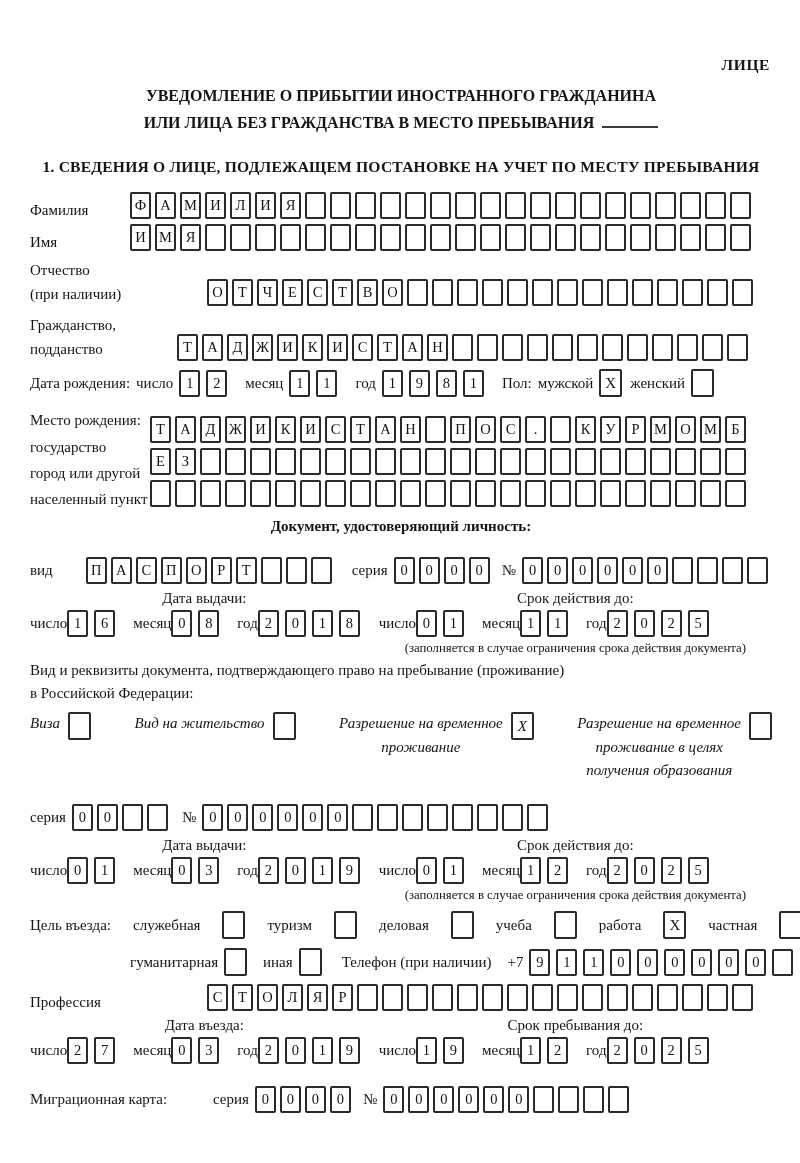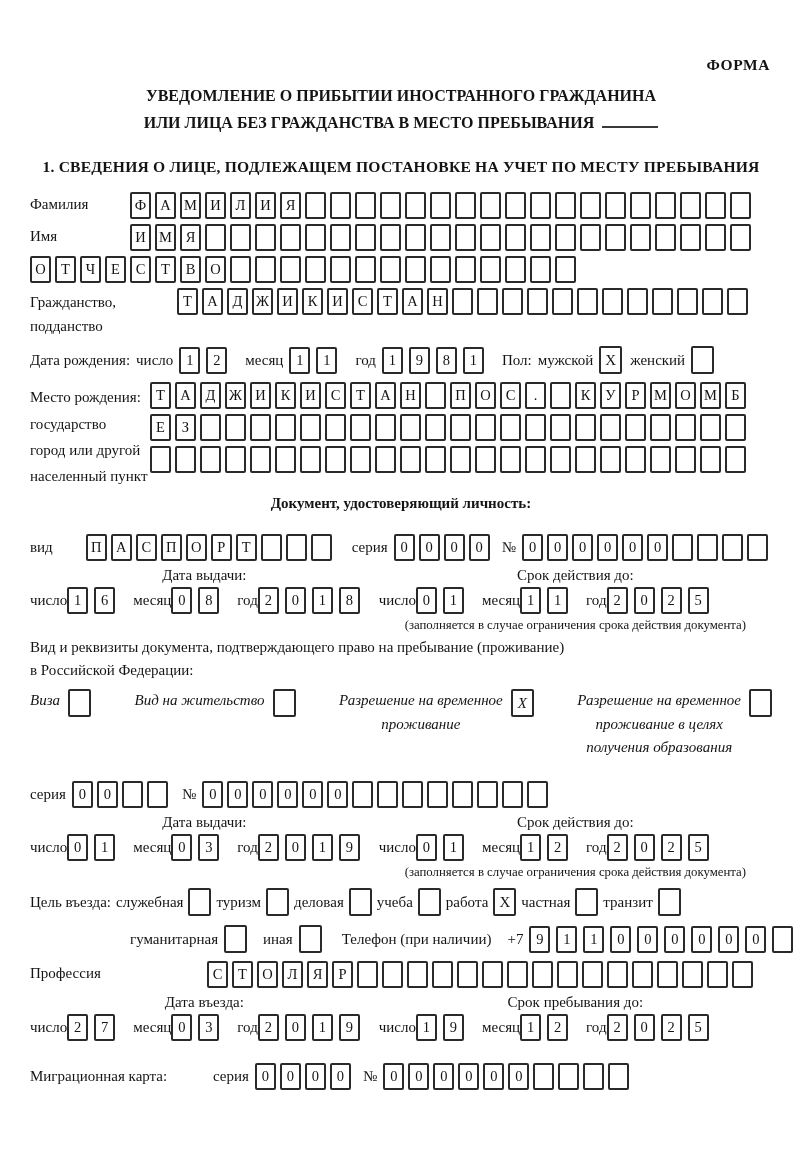--- a/index.html
+++ b/index.html
@@ -15,21 +15,21 @@
   .refblock .small { font-size:13.5px; }
   .refblock .gap { height:5px; }
 
   .formlabel { text-align:right; font-weight:bold; font-size:15.5px; letter-spacing:.6px; margin-top:22px; padding-right:2px; }
 
   .title { text-align:center; font-weight:bold; font-size:16px; line-height:1.7; margin-top:8px; }
   .blank-line { display:inline-block; width:56px; border-bottom:2px solid #3a3a3a; height:14px; margin-left:8px; }
 
   .sect { text-align:center; font-weight:bold; font-size:15.6px; letter-spacing:.2px; margin:22px 0 16px; white-space:nowrap; }
 
-  .row { display:flex; align-items:flex-start; margin-bottom:5px; }
+  .row { display:flex; align-items:flex-end; margin-bottom:5px; }
   .lbl { flex:0 0 auto; padding-top:4px; }
   .lblcol { flex:0 0 auto; line-height:1.6; padding-top:2px; }
   .w100 { width:100px; } .w177 { width:177px; } .w147 { width:147px; }
   .w120 { width:120px; } .w60 { width:60px; }
 
   .cells { display:flex; flex:0 0 auto; }
   .cell {
     display:inline-flex; align-items:center; justify-content:center; flex:0 0 auto;
     width:21px; height:27px; border:2px solid #2a2a2a; border-radius:2px;
     margin-right:4px; font-size:14.5px; background:#fff;
@@ -51,33 +51,33 @@
   .dcol-r { width:53%; }
   .dtitle { text-align:center; margin-bottom:3px; }
   .dfields { display:flex; align-items:center; }
   .dnote { font-size:12.8px; text-align:center; margin-top:4px; white-space:nowrap; }
 
   .introline { margin:6px 0 2px; }
   .optrow { display:flex; justify-content:space-between; align-items:flex-start; margin:10px 0 12px;font-style:italic; }
   .opt { display:flex; align-items:flex-start; gap:8px; }
   .optlbl { text-align:center; line-height:1.55; }
 
-  .purpose { display:flex; align-items:center; gap:5px; margin:8px 0 9px; white-space:nowrap; }
+  .purpose { display:flex; align-items:center; gap:22px; margin:8px 0 9px; white-space:nowrap; }
   .purpose2 { display:flex; align-items:center; gap:6px; margin-bottom:8px; padding-left:100px; white-space:nowrap; }
   .purpose2 .phonelbl { margin-left:14px; margin-right:10px; }
   .mt8 { margin-top:8px; }
   .heading-bold { text-align:center; font-weight:bold; font-size:15px; margin:6px 0 6px; }
 </style>
 </head>
 <body>
 
 <div class="page">
 
 
-  <div class="formlabel">ФОРМА</div>
+  <div class="formlabel">ЛИЦЕ</div>
 
   <div class="title">
     <div>УВЕДОМЛЕНИЕ О ПРИБЫТИИ ИНОСТРАННОГО ГРАЖДАНИНА</div>
     <div><span>ИЛИ ЛИЦА БЕЗ ГРАЖДАНСТВА В МЕСТО ПРЕБЫВАНИЯ</span><span class="blank-line"></span></div>
   </div>
 
   <div class="sect">1. СВЕДЕНИЯ О ЛИЦЕ, ПОДЛЕЖАЩЕМ ПОСТАНОВКЕ НА УЧЕТ ПО МЕСТУ ПРЕБЫВАНИЯ</div>
 
   <div class="row">
     <span class="lbl w100">Фамилия</span>
@@ -135,20 +135,24 @@
         <span class="cell"></span>
         <span class="cell"></span>
         <span class="cell"></span>
         <span class="cell"></span>
         <span class="cell"></span>
         <span class="cell"></span>
       </div>
   </div>
 
   <div class="row">
+    <div class="lblcol w177">
+      <div>Отчество</div>
+      <div>(при наличии)</div>
+    </div>
     <div class="cells">
         <span class="cell">О</span>
         <span class="cell">Т</span>
         <span class="cell">Ч</span>
         <span class="cell">Е</span>
         <span class="cell">С</span>
         <span class="cell">Т</span>
         <span class="cell">В</span>
         <span class="cell">О</span>
         <span class="cell"></span>

